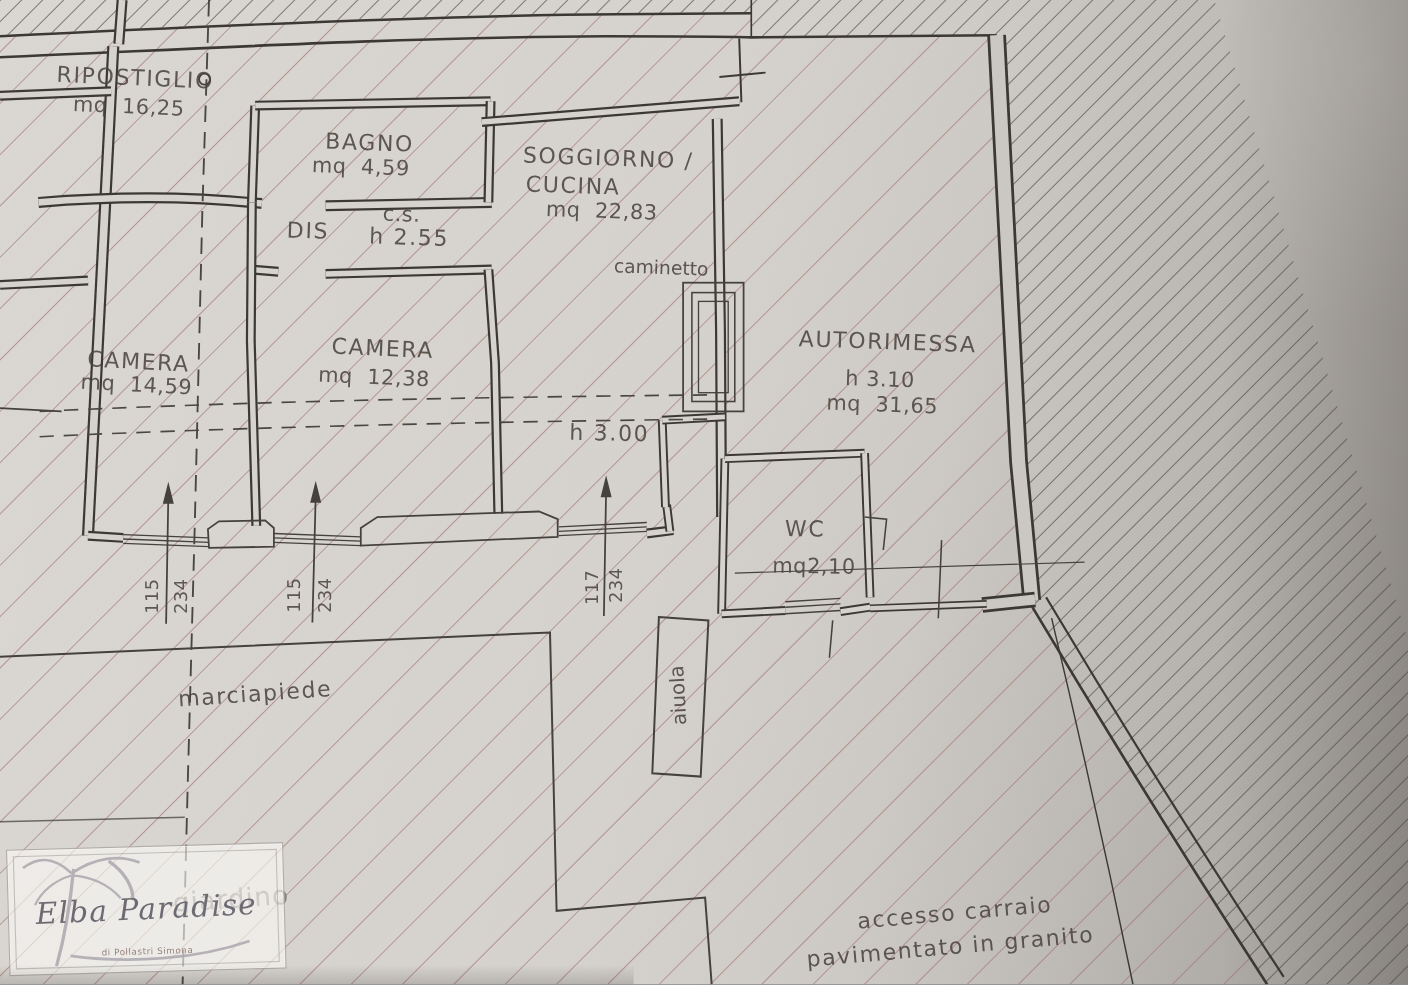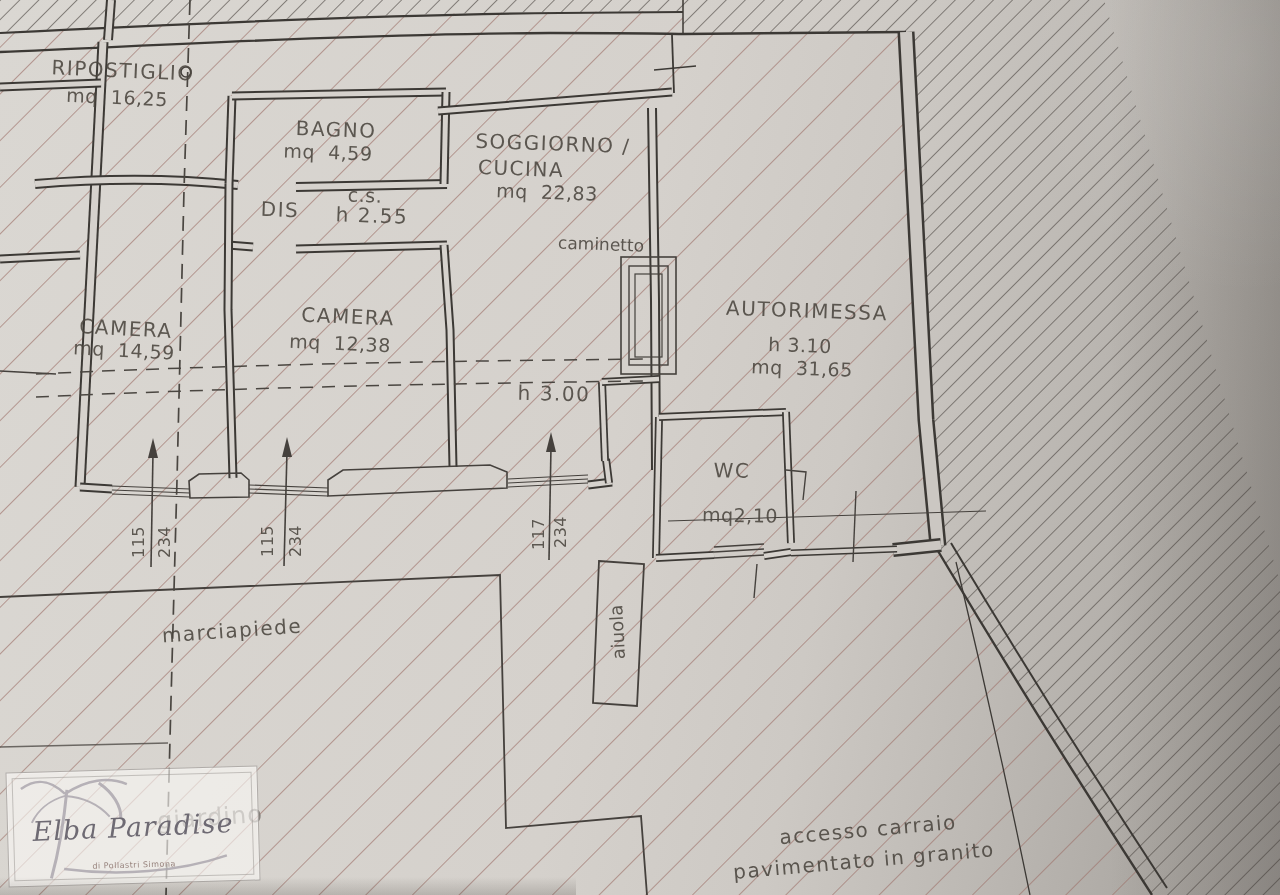--- a/index.html
+++ b/index.html
@@ -211,21 +211,21 @@
 
   <div class="lbl room-name" style="left:348px;top:317px;--r:2.5deg">CAMERA</div>
   <div class="lbl room-area" style="left:340px;top:344px;--r:2.5deg">mq  12,38</div>
 
   <div class="lbl room-name" style="left:807px;top:311px;--r:2deg">AUTORIMESSA</div>
   <div class="lbl room-area" style="left:800px;top:346px;--r:2deg">h 3.10</div>
   <div class="lbl room-area" style="left:802px;top:369px;--r:2deg">mq  31,65</div>
 
   <div class="lbl room-name" style="left:554px;top:394px;--r:1deg">h 3.00</div>
 
-  <div class="lbl room-name" style="left:732px;top:471px;--r:1deg">WC</div>
+  <div class="lbl room-name" style="left:732px;top:481px;--r:1deg">WC</div>
   <div class="lbl room-area" style="left:740px;top:516px;--r:1deg">mq2,10</div>
 
   <div class="lbl win-num" style="left:139px;top:542px;--r:-90deg">115</div>
   <div class="lbl win-num" style="left:165px;top:542px;--r:-90deg">234</div>
   <div class="lbl win-num" style="left:268px;top:541px;--r:-90deg">115</div>
   <div class="lbl win-num" style="left:296px;top:541px;--r:-90deg">234</div>
   <div class="lbl win-num" style="left:539px;top:534px;--r:-90deg">117</div>
   <div class="lbl win-num" style="left:561px;top:532px;--r:-90deg">234</div>
 
   <div class="lbl room-name" style="left:232px;top:631px;--r:-4deg">marciapiede</div>

